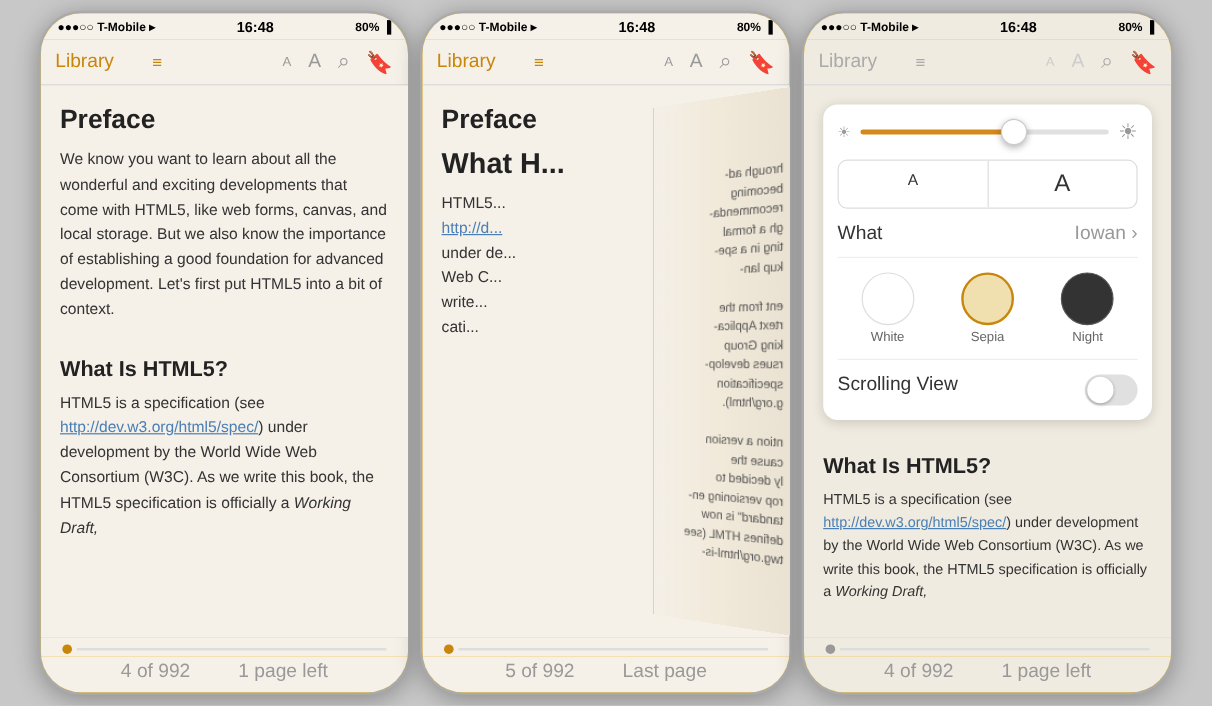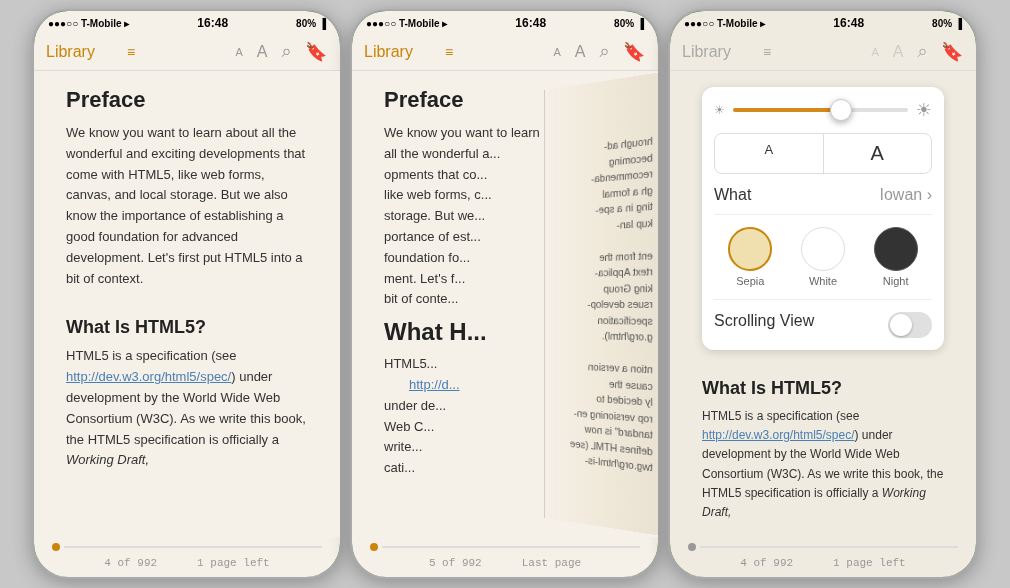--- a/index.html
+++ b/index.html
@@ -22,21 +22,21 @@
       align-items: center;
       gap: 8px;
       padding: 8px;
     }
     .phone {
       width: 310px;
       height: 570px;
       border-radius: 36px;
       border: 2px solid #aaa;
       overflow: hidden;
-      background: #14532d;
+      background: #eab308;
       display: flex;
       flex-direction: column;
       box-shadow: 0 4px 20px rgba(0,0,0,0.3);
     }
     
     .status-bar {
       background: #f5f0e8;
       display: flex;
       justify-content: space-between;
       align-items: center;
@@ -81,21 +81,21 @@
     }
     .nav-bar .font-icon {
       font-size: 13px;
       color: #999;
       font-style: normal;
     }
     
     .book-content {
       flex: 1;
       background: #f5f0e8;
-      padding: 16px 32px 8px;
+      padding: 16px 16px 8px;
       overflow: hidden;
       position: relative;
     }
     .book-content h1 {
       font-size: 22px;
       font-weight: 700;
       color: #222;
       margin-bottom: 10px;
     }
     .book-content h2 {
@@ -137,23 +137,22 @@
       background: #ddd;
       margin-left: 4px;
     }
     
     .footer {
       background: #f5f0e8;
       display: flex;
       justify-content: center;
       gap: 40px;
       padding: 4px 18px 8px;
-      font-size: 11px;
+      font-size: 16px;
       color: #999;
-      font-family: Liberation Mono, monospace;
     }
 
     
     .phone-middle .book-content {
       overflow: hidden;
       position: relative;
     }
     .page-turn-overlay {
       position: absolute;
       right: -10px;
@@ -343,23 +342,22 @@
       <div class="spacer"></div>
       <div class="nav-icons">
         <span class="font-icon" style="font-size:11px; color:#999;">A</span>
         <span class="font-icon" style="font-size:16px; color:#999;">A</span>
         <span class="nav-icon">⌕</span>
         <span class="nav-icon">🔖</span>
       </div>
     </div>
     <div class="book-content" style="position:relative; overflow:hidden;">
       <h1>Preface</h1>
-      <p style="font-size:13px; line-height:1.6; color:#333;">We know you want to learn<br>all the wonderful a...<br>opments that co...<br>like web forms, c...<br>storage. But we...<br>portance of est...<br>foundation fo...<br>ment. Let's f...<br>bit of conte...</p>
       <h2 style="font-size:24px; font-weight:700; color:#222; margin-top:8px;">What H...</h2>
-      <p style="font-size:13px; line-height:1.6; color:#333;">HTML5...<br><a style="color:#4a7fb5; margin-left:25px;">http://d...</a><br>under de...<br>Web C...<br>write...<br>cati...</p>
+      <p style="font-size:13px; line-height:1.6; color:#333;">HTML5...<br><a style="color:#4a7fb5; ">http://d...</a><br>under de...<br>Web C...<br>write...<br>cati...</p>
 
       <div class="page-turn-overlay">
         <div class="page-curl-text">
           hrough ad-<br>becoming<br>recommenda-<br>gh a formal<br>ting in a spe-<br>kup lan-<br><br>ent from the<br>rtext Applica-<br>king Group<br>rsues develop-<br>specification<br>g.org/html).<br><br>ntion a version<br>cause the<br>ly decided to<br>rop versioning en-<br>tandard" is now<br>defines HTML (see<br>twg.org/html-is-
         </div>
       </div>
     </div>
     <div class="progress-bar-area">
       <div class="progress-dot"></div>
       <div class="progress-line"></div>
@@ -407,26 +405,26 @@
         <div class="fonts-row">
           <span class="fonts-label">What</span>
           <span class="fonts-value">
             <span>Iowan</span>
             <span> ›</span>
           </span>
         </div>
 
         <div class="color-row">
           <div class="color-option">
+            <div class="color-circle" style="background:#fff; border:1px solid #ddd;"></div>
+            <span class="color-label">White</span>
+          </div>
+          <div class="color-option">
             <div class="color-circle sepia"></div>
             <span class="color-label">Sepia</span>
-          </div>
-          <div class="color-option">
-            <div class="color-circle" style="background:#fff; border:1px solid #ddd;"></div>
-            <span class="color-label">White</span>
           </div>
           <div class="color-option">
             <div class="color-circle night"></div>
             <span class="color-label">Night</span>
           </div>
         </div>
 
         <div class="scrolling-row">
           <span class="scrolling-label">Scrolling View</span>
           <div class="toggle-switch">

